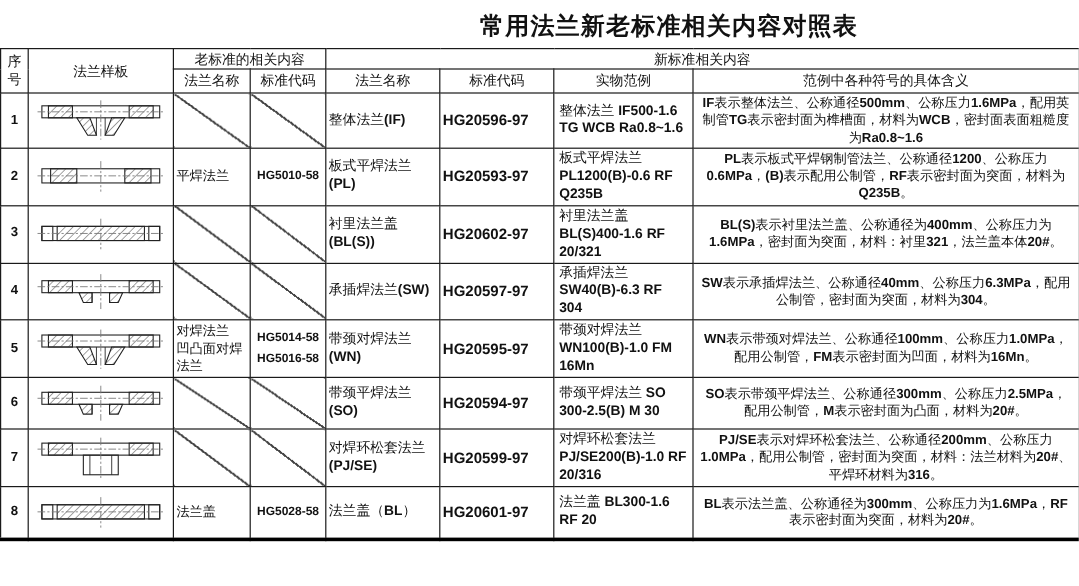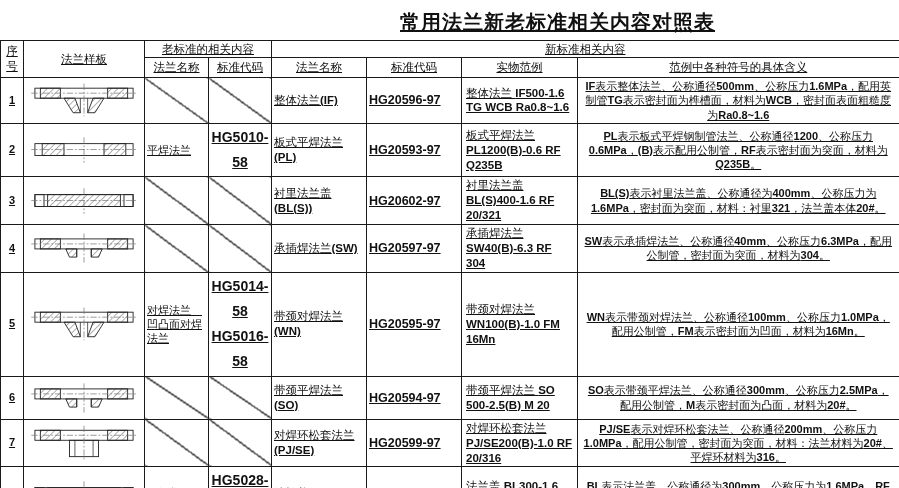--- a/index.html
+++ b/index.html
@@ -1,25 +1,25 @@
 <!DOCTYPE html>
 <html><head>
 <meta charset="utf-8">
 <style>
   html,body{margin:0;padding:0;background:#fff;}
   body{width:899px;height:488px;overflow:hidden;font-family:"Liberation Sans","DejaVu Sans",sans-serif;color:#111;}
-  .page{width:899px;height:488px;box-sizing:border-box;text-decoration:underline;}
+  .page{width:899px;height:488px;box-sizing:border-box;}
   .title{height:40px;line-height:44px;text-align:center;font-size:20px;font-weight:bold;letter-spacing:1px;transform:translateX(108px);white-space:nowrap;}
   table{border-collapse:collapse;width:899px;table-layout:fixed;border:1px solid #000;border-bottom:3px solid #000;border-right:2px solid #000;}
   td,th{border:1px solid #1a1a1a;padding:1px 2px;vertical-align:middle;overflow:hidden;}
   th{font-size:11.5px;font-weight:normal;text-align:center;padding:0;}
   .no{font-size:11px;font-weight:bold;text-align:center;line-height:1.05;}
   .img{text-align:center;}
   .oldname{font-size:11px;text-align:left;line-height:1.3;}
-  .oldcode{font-size:14px;font-weight:bold;text-align:center;white-space:pre-line;line-height:1.8;}
+  .oldcode{font-size:10px;font-weight:bold;text-align:center;white-space:pre-line;line-height:1.8;}
   .newname{font-size:11.5px;text-align:left;line-height:1.3;}
   .newcode{font-size:12.5px;font-weight:bold;text-align:left;}
   .example{font-size:11.5px;text-align:left;padding:1px 4px;line-height:1.3;margin-left:28px;}
   .meaning{font-size:11px;text-align:center;padding:1px 5px;line-height:1.3;}
   .diag{background-image:linear-gradient(to right top,transparent calc(50% - 0.8px),#444 calc(50% - 0.8px),#444 calc(50% + 0.8px),transparent calc(50% + 0.8px));}
   .fl{width:116px;height:40px;display:block;margin:0 auto;}
   b{font-weight:bold;}
   .hidden-defs{position:absolute;width:0;height:0;}
 </style>
 </head>
@@ -186,21 +186,21 @@
         <td class="no">6</td>
         <td class="img">
             <svg class="fl" viewBox="0 0 120 44">
               <use href="#sym-hub"></use>
             </svg>
           </td>
         <td class="oldname diag"></td>
         <td class="oldcode diag"></td>
         <td class="newname">带颈平焊法兰<b>(SO)</b></td>
         <td class="newcode">HG20594-97</td>
-        <td class="example">带颈平焊法兰 <b>SO 500-2.5(B) M  20</b></td>
+        <td class="example">带颈平焊法兰 <b>SO 300-2.5(B) M  30</b></td>
         <td class="meaning"><b>SO</b>表示带颈平焊法兰、公称通径<b>300mm</b>、公称压力<b>2.5MPa</b>，配用公制管，<b>M</b>表示密封面为凸面，材料为<b>20#</b>。</td>
       </tr>
       <tr style="height:45px">
         <td class="no">7</td>
         <td class="img">
             <svg class="fl" viewBox="0 0 120 44">
               <use href="#sym-loose"></use>
             </svg>
           </td>
         <td class="oldname diag"></td>

